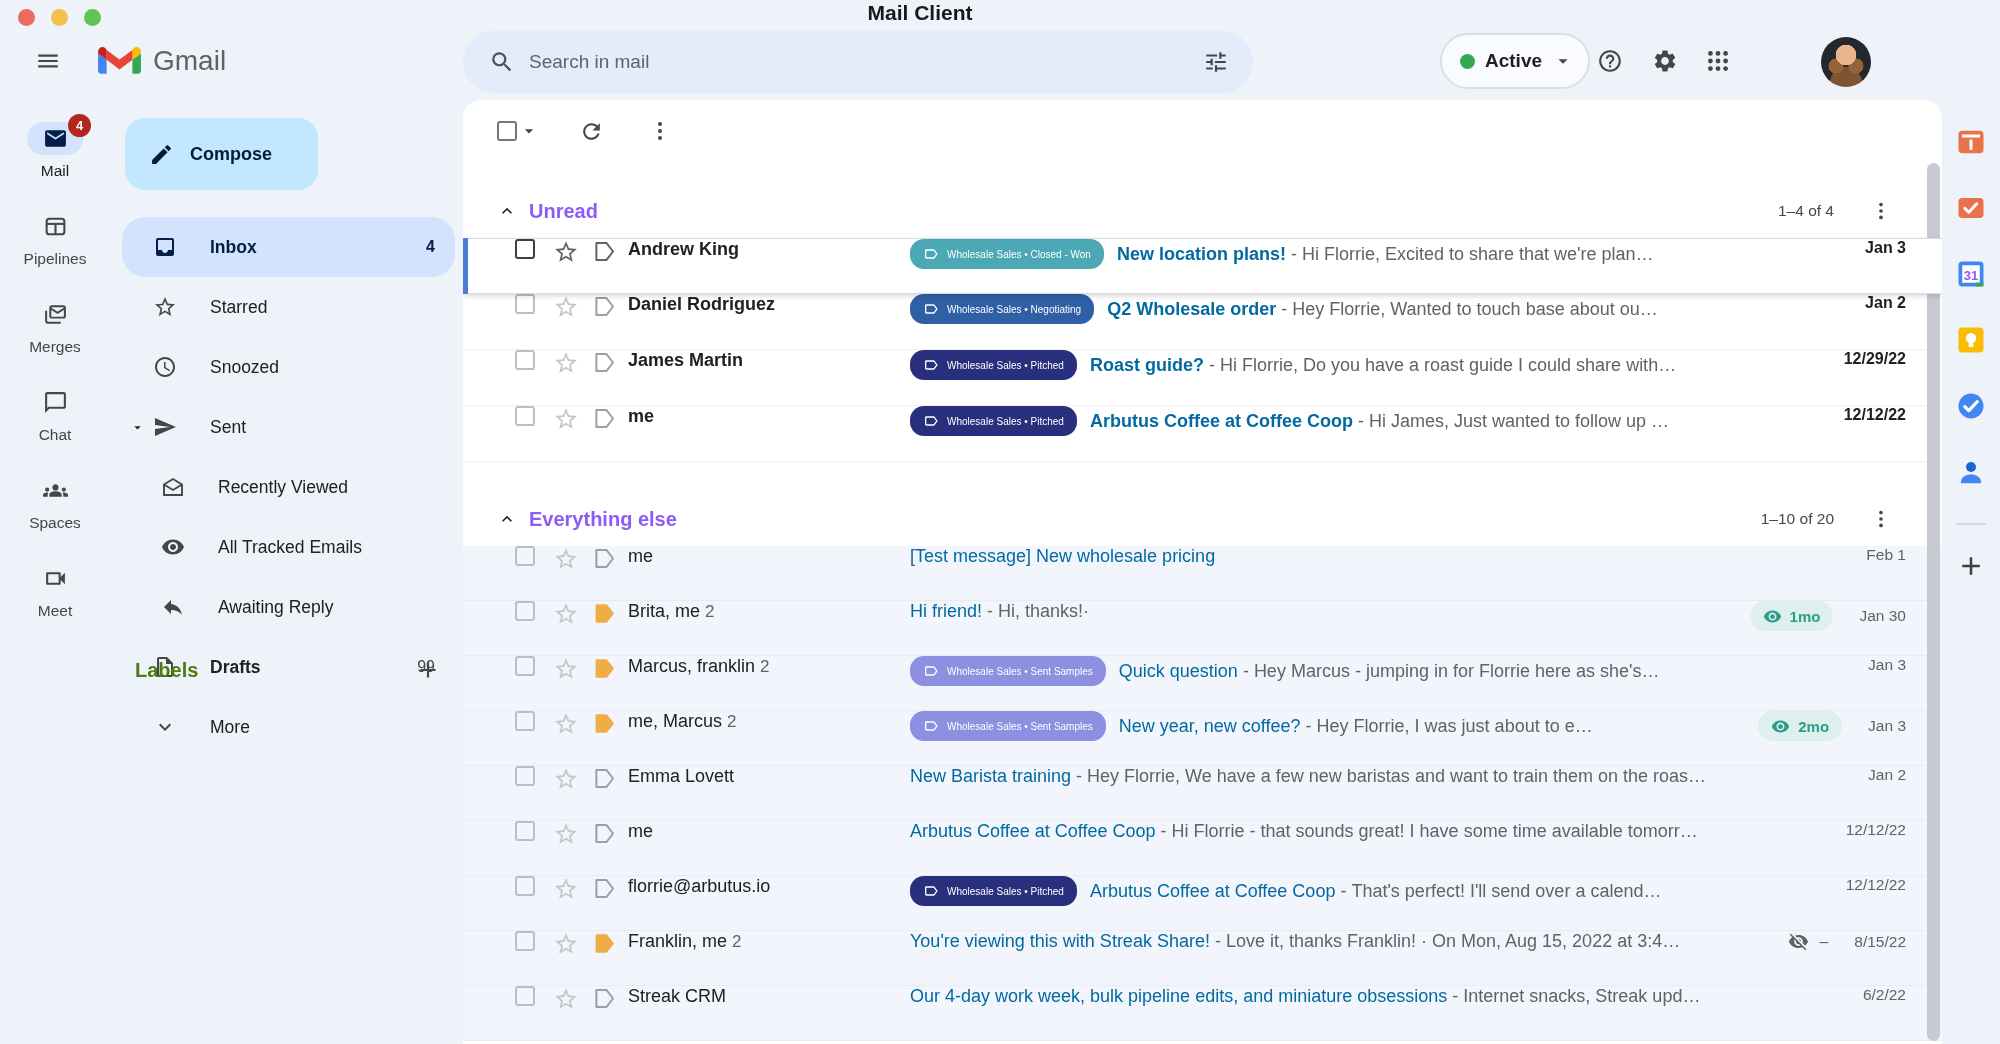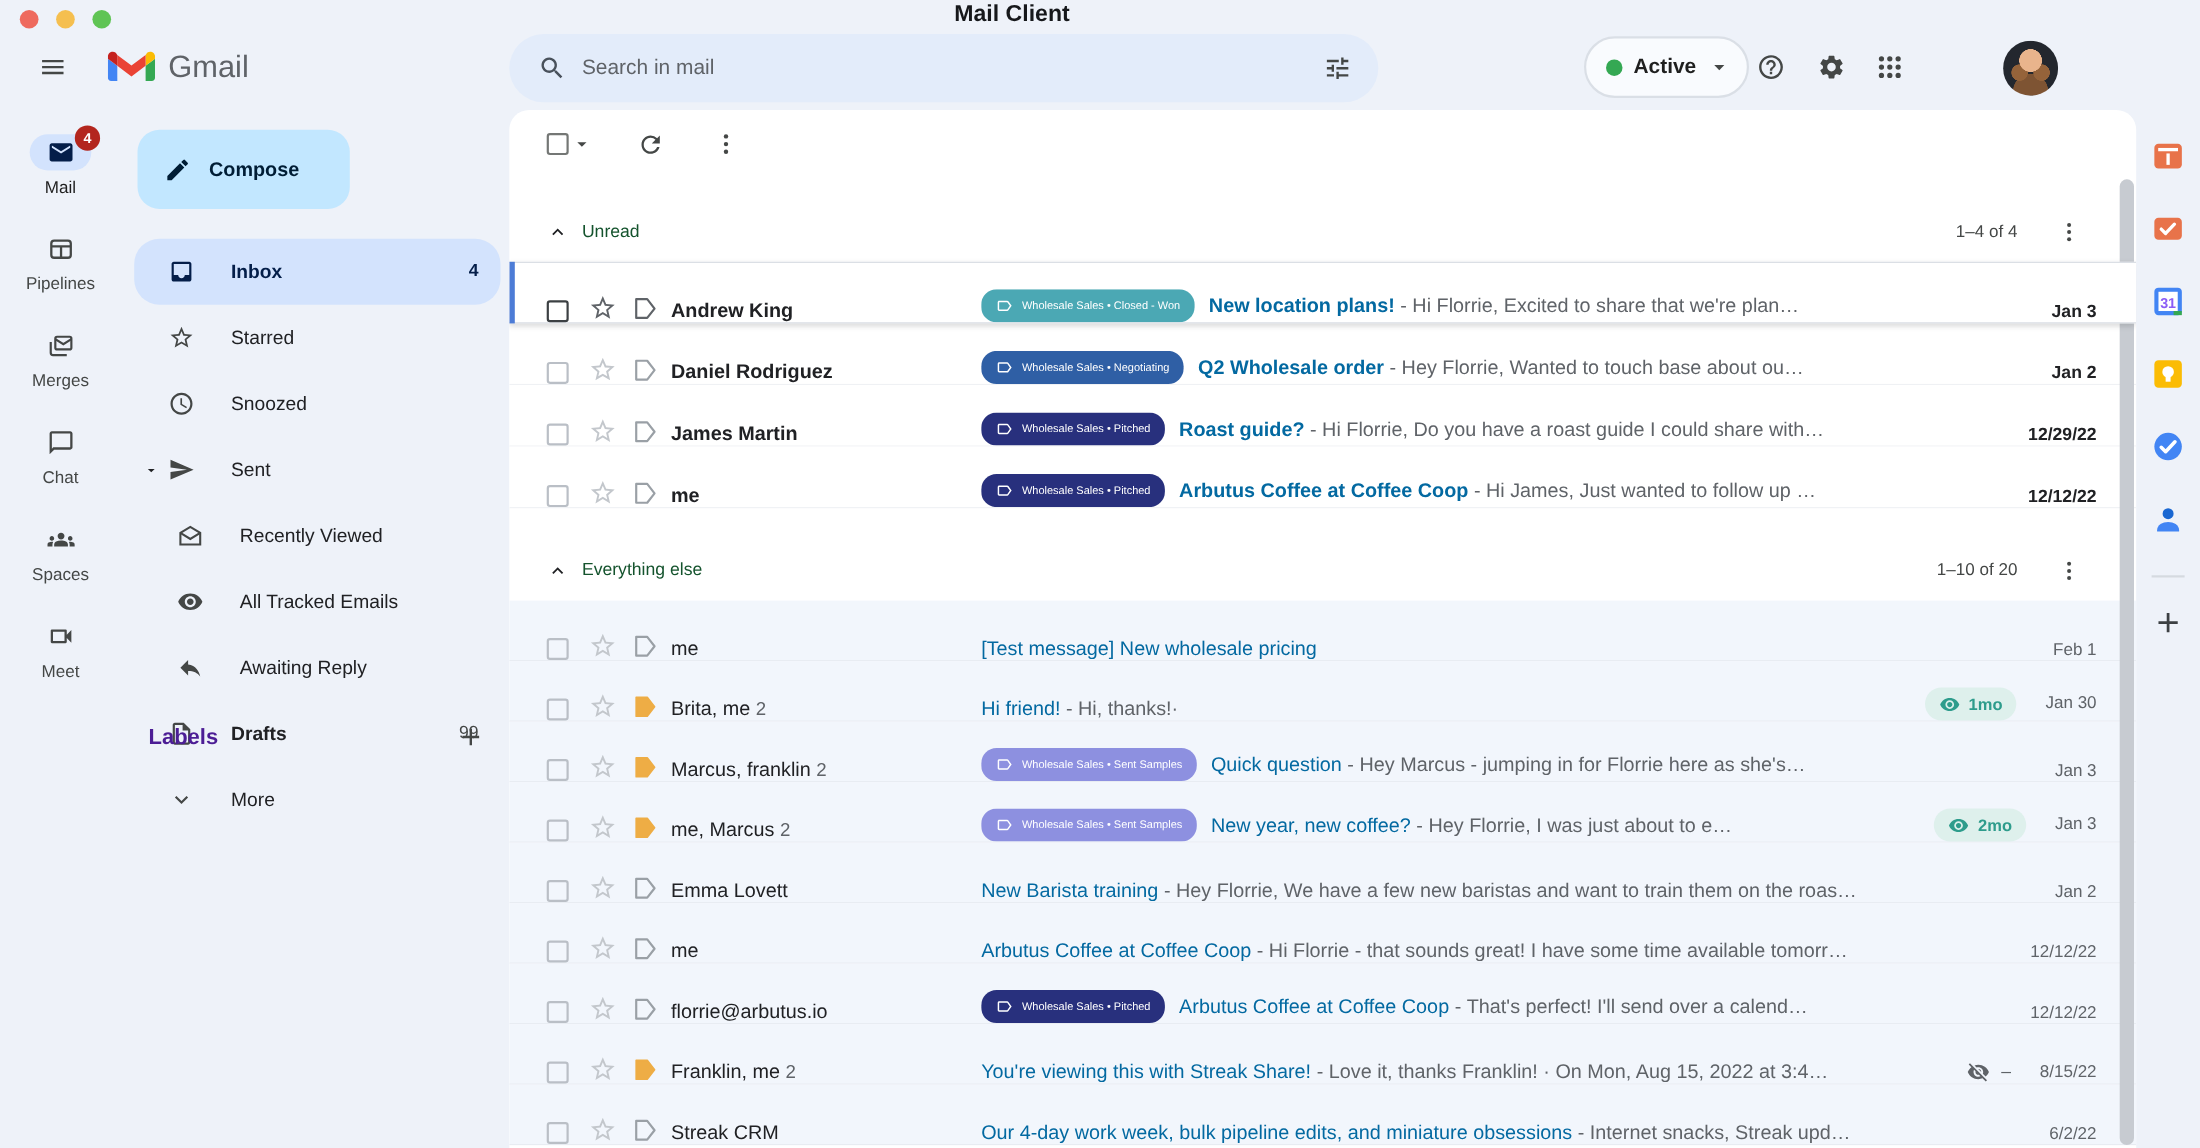--- a/index.html
+++ b/index.html
@@ -66,39 +66,39 @@
   .nav-item{position:relative;display:flex;align-items:center;height:60px;margin:0 8px 0 12px;border-radius:23px;padding-left:31px;font-size:17.5px;color:#202124;cursor:pointer}
   .nav-item .ni{width:24px;height:24px;color:#444746;margin-right:33px;flex:none}
   .nav-item.on{background:#D3E3FD;font-weight:bold;color:#041E49}
   .nav-item.on .ni{color:#041E49}
   .nav-item.bold{font-weight:bold}
   .nav-item.sub{padding-left:39px}
   .nc{position:absolute;right:20px;font-size:16px;color:#444746;font-weight:normal}
   .nav-item.on .nc{font-weight:bold;color:#041E49}
   .expander{position:absolute;left:8px;width:15px;height:15px;color:#202124}
   .labels-row{position:absolute;top:547px;left:25px;right:22px;display:flex;align-items:center;justify-content:space-between}
-  .labels-title{font-size:20px;font-weight:bold;color:#4c1d95}
+  .labels-title{font-size:20px;font-weight:bold;color:#4d7c0f}
   .labels-add{width:26px;height:26px;color:#444746;cursor:pointer}
 
   
   .card{position:absolute;left:463px;top:100px;width:1479px;height:944px;background:#fff;border-radius:18px 18px 0 0;overflow:hidden}
   .toolbar{display:flex;align-items:center;height:62px;padding-left:34px;color:#444746}
   .cbx{width:20px;height:20px;border:2px solid #747775;border-radius:3px;cursor:pointer}
   .toolbar .caret{width:20px;height:20px;margin-left:2px;cursor:pointer}
   .toolbar .refresh{width:25px;height:25px;margin-left:40px;cursor:pointer}
   .toolbar .mv{width:24px;height:24px;margin-left:44px;cursor:pointer}
 
   .sec-head{display:flex;align-items:center;height:54px;padding:0 50px 0 34px}
   .sec-head .chev{width:20px;height:20px;color:#202124;cursor:pointer}
-  .sec-title{font-size:16px;font-weight:normal;color:#14532d;margin-left:12px}
+  .sec-title{font-size:20px;font-weight:bold;color:#8b5cf6;margin-left:12px}
   .sec-right{margin-left:auto;display:flex;align-items:center;gap:36px}
   .sec-range{font-size:15.5px;color:#444746}
   .sec-head .mv{width:22px;height:22px;color:#444746;cursor:pointer}
 
-  .row{position:relative;display:flex;align-items:flex-end;height:56px;padding-left:34px;background:#fff;border-bottom:1px solid #EFF1F4;cursor:pointer}
+  .row{position:relative;display:flex;align-items:flex-start;height:56px;padding-left:52px;background:#fff;border-bottom:1px solid #EFF1F4;cursor:pointer}
   .row.read{height:55px;background:#F2F6FC;border-bottom:1px solid #E8ECF2}
   .row .cb{width:20px;height:20px;border:2px solid #BABFC6;border-radius:3px;margin-right:18px;flex:none}
   .row .star{width:26px;height:26px;color:#C3C7CC;margin-right:13px;flex:none}
   .row .streak{width:25px;height:25px;color:#9AA0A6;margin-right:11px;flex:none}
   .row .streak.orange{color:#EEAD45}
   .sender{width:282px;flex:none;font-size:18px;white-space:nowrap;overflow:hidden}
   .tc{color:#5F6368;font-size:17px;font-weight:normal}
   .content{flex:1;display:flex;align-items:center;white-space:nowrap;overflow:hidden;margin-right:150px;font-size:18px}
   .chip{display:inline-flex;align-items:center;gap:8px;color:#fff;font-size:10px;height:30px;padding:0 13px;border-radius:14px;margin-right:13px;flex:none}
   .chip .ic{width:16px;height:16px}

